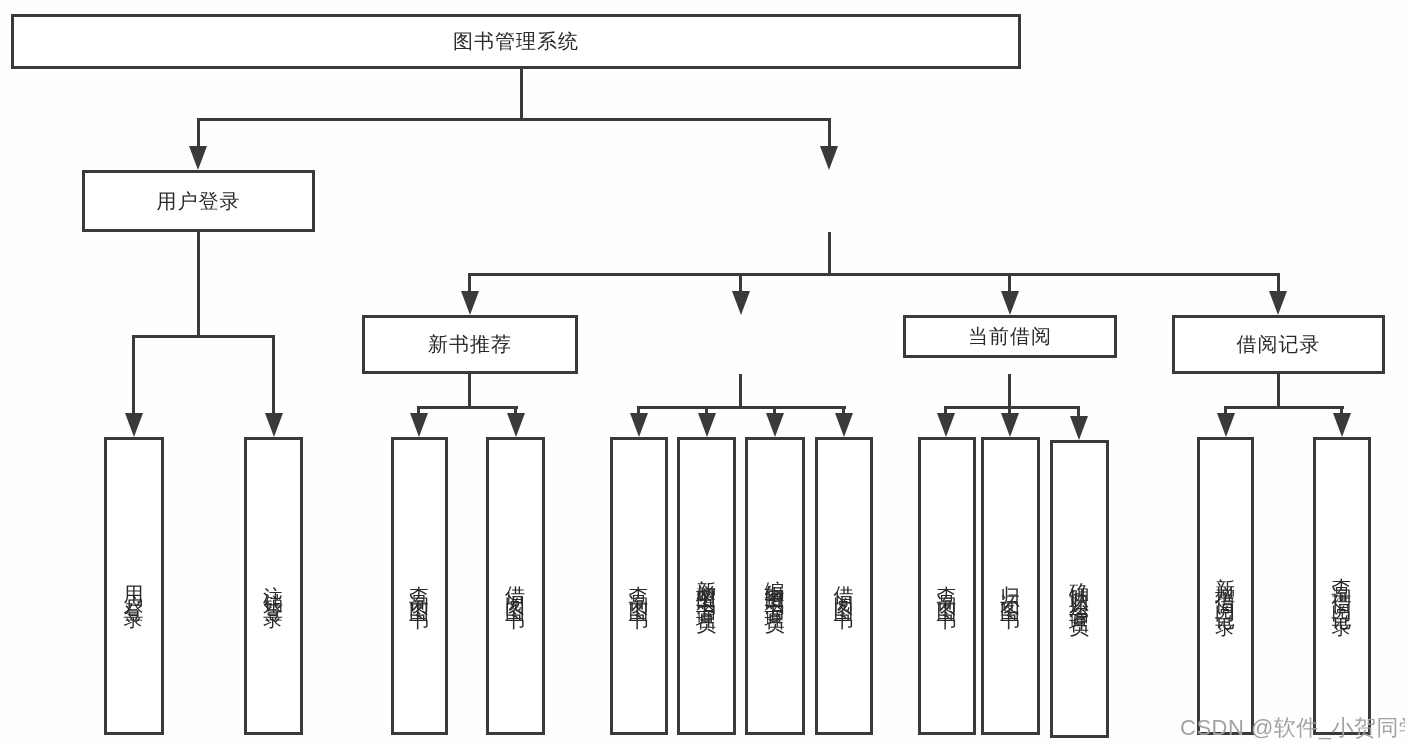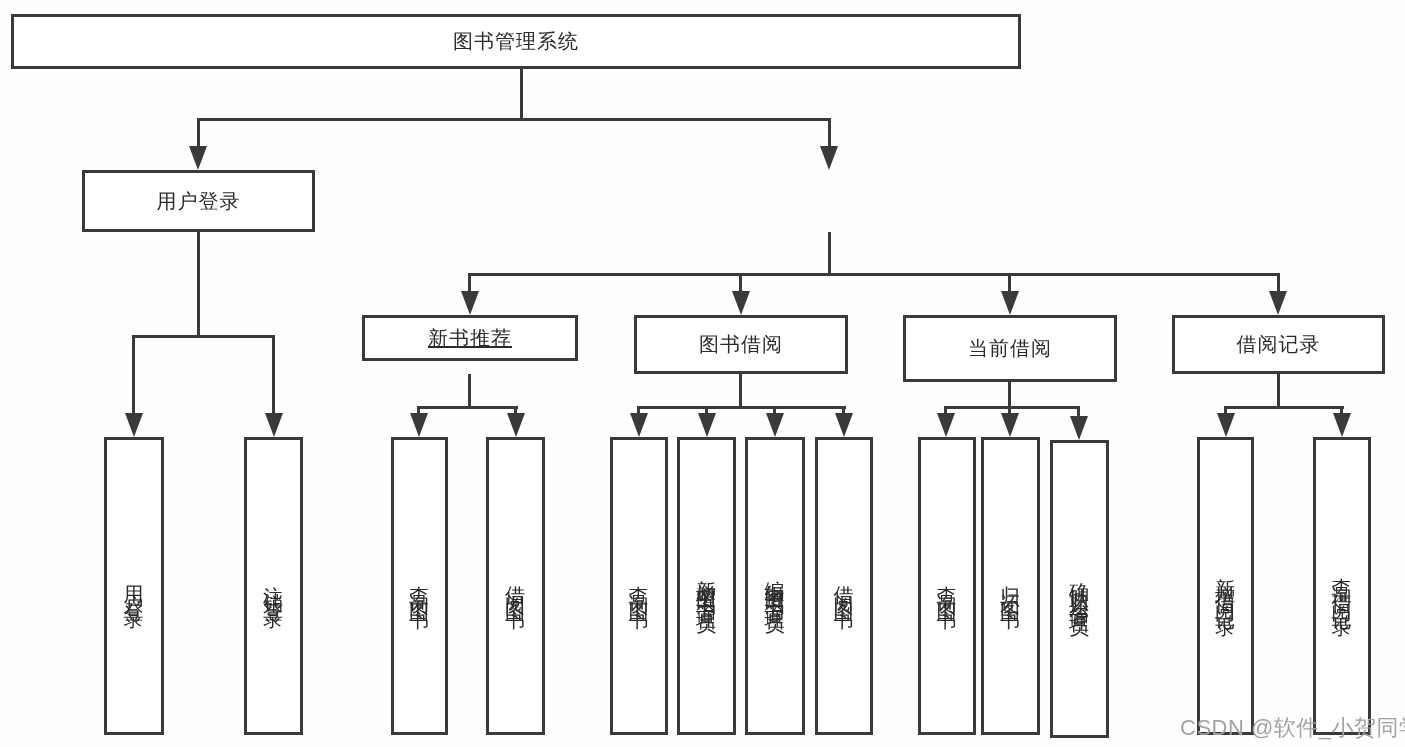--- a/index.html
+++ b/index.html
@@ -85,23 +85,22 @@
   <div class="ln h" style="left:468px; top:273px; width:812px;"></div>
   <div class="ln v" style="left:468px;  top:273px; height:22px;"></div>
   <div class="ar" style="left:461px;  top:291px;"></div>
   <div class="ln v" style="left:739px;  top:273px; height:22px;"></div>
   <div class="ar" style="left:732px;  top:291px;"></div>
   <div class="ln v" style="left:1008px; top:273px; height:22px;"></div>
   <div class="ar" style="left:1001px; top:291px;"></div>
   <div class="ln v" style="left:1277px; top:273px; height:22px;"></div>
   <div class="ar" style="left:1269px; top:291px;"></div>
 
-  <div class="b" style="left:362px; top:315px; width:216px; height:46px;text-decoration:underline;">新书推荐</div>
-  <div class="b" style="left:634px; top:315px; width:214px; height:59px;">图书借阅</div>
-  <div class="b" style="left:903px; top:315px; width:214px; height:67px;text-align:right;">当前借阅</div>
+  <div class="b" style="left:362px; top:315px; width:216px; height:59px;">新书推荐</div>
+  <div class="b" style="left:903px; top:315px; width:214px; height:43px;text-align:right;">当前借阅</div>
   <div class="b" style="left:1172px; top:315px; width:213px; height:59px;">借阅记录</div>
 
   <div class="ln v" style="left:468px; top:374px; height:32px;"></div>
   <div class="ln h" style="left:417px; top:406px; width:101px;"></div>
   <div class="ln v" style="left:417px; top:406px; height:10px;"></div>
   <div class="ar" style="left:410px; top:413px;"></div>
   <div class="ln v" style="left:514px; top:406px; height:10px;"></div>
   <div class="ar" style="left:507px; top:413px;"></div>
 
   <div class="ln v" style="left:739px; top:374px; height:32px;"></div>

